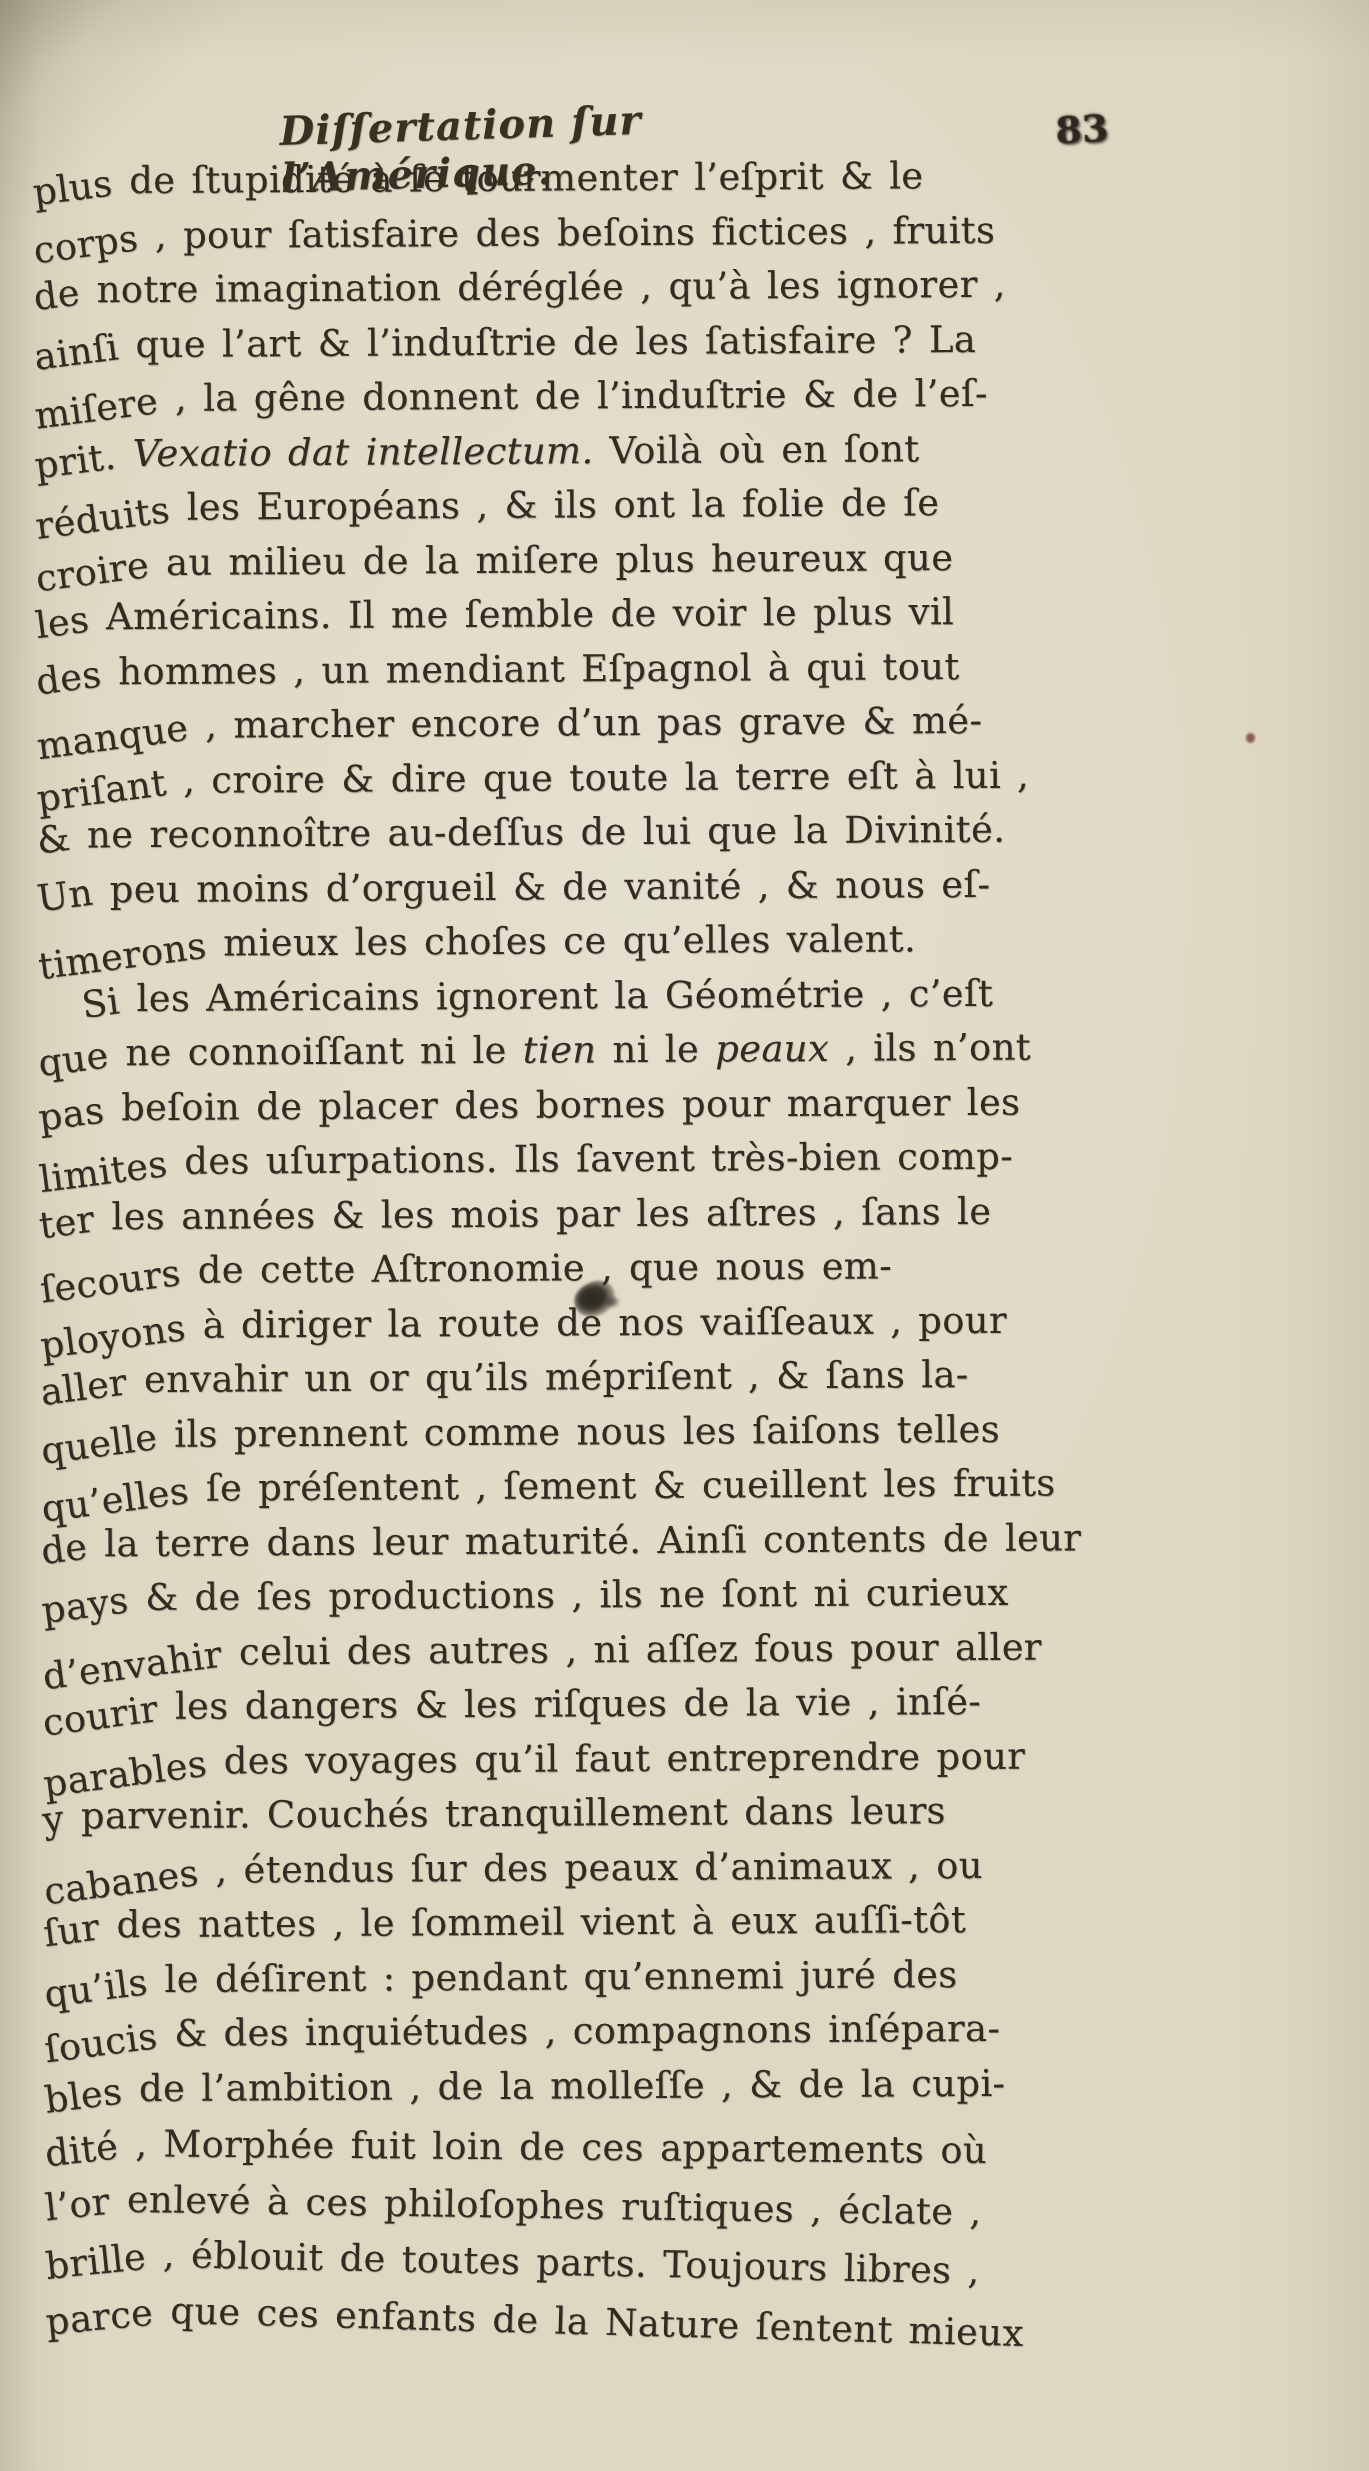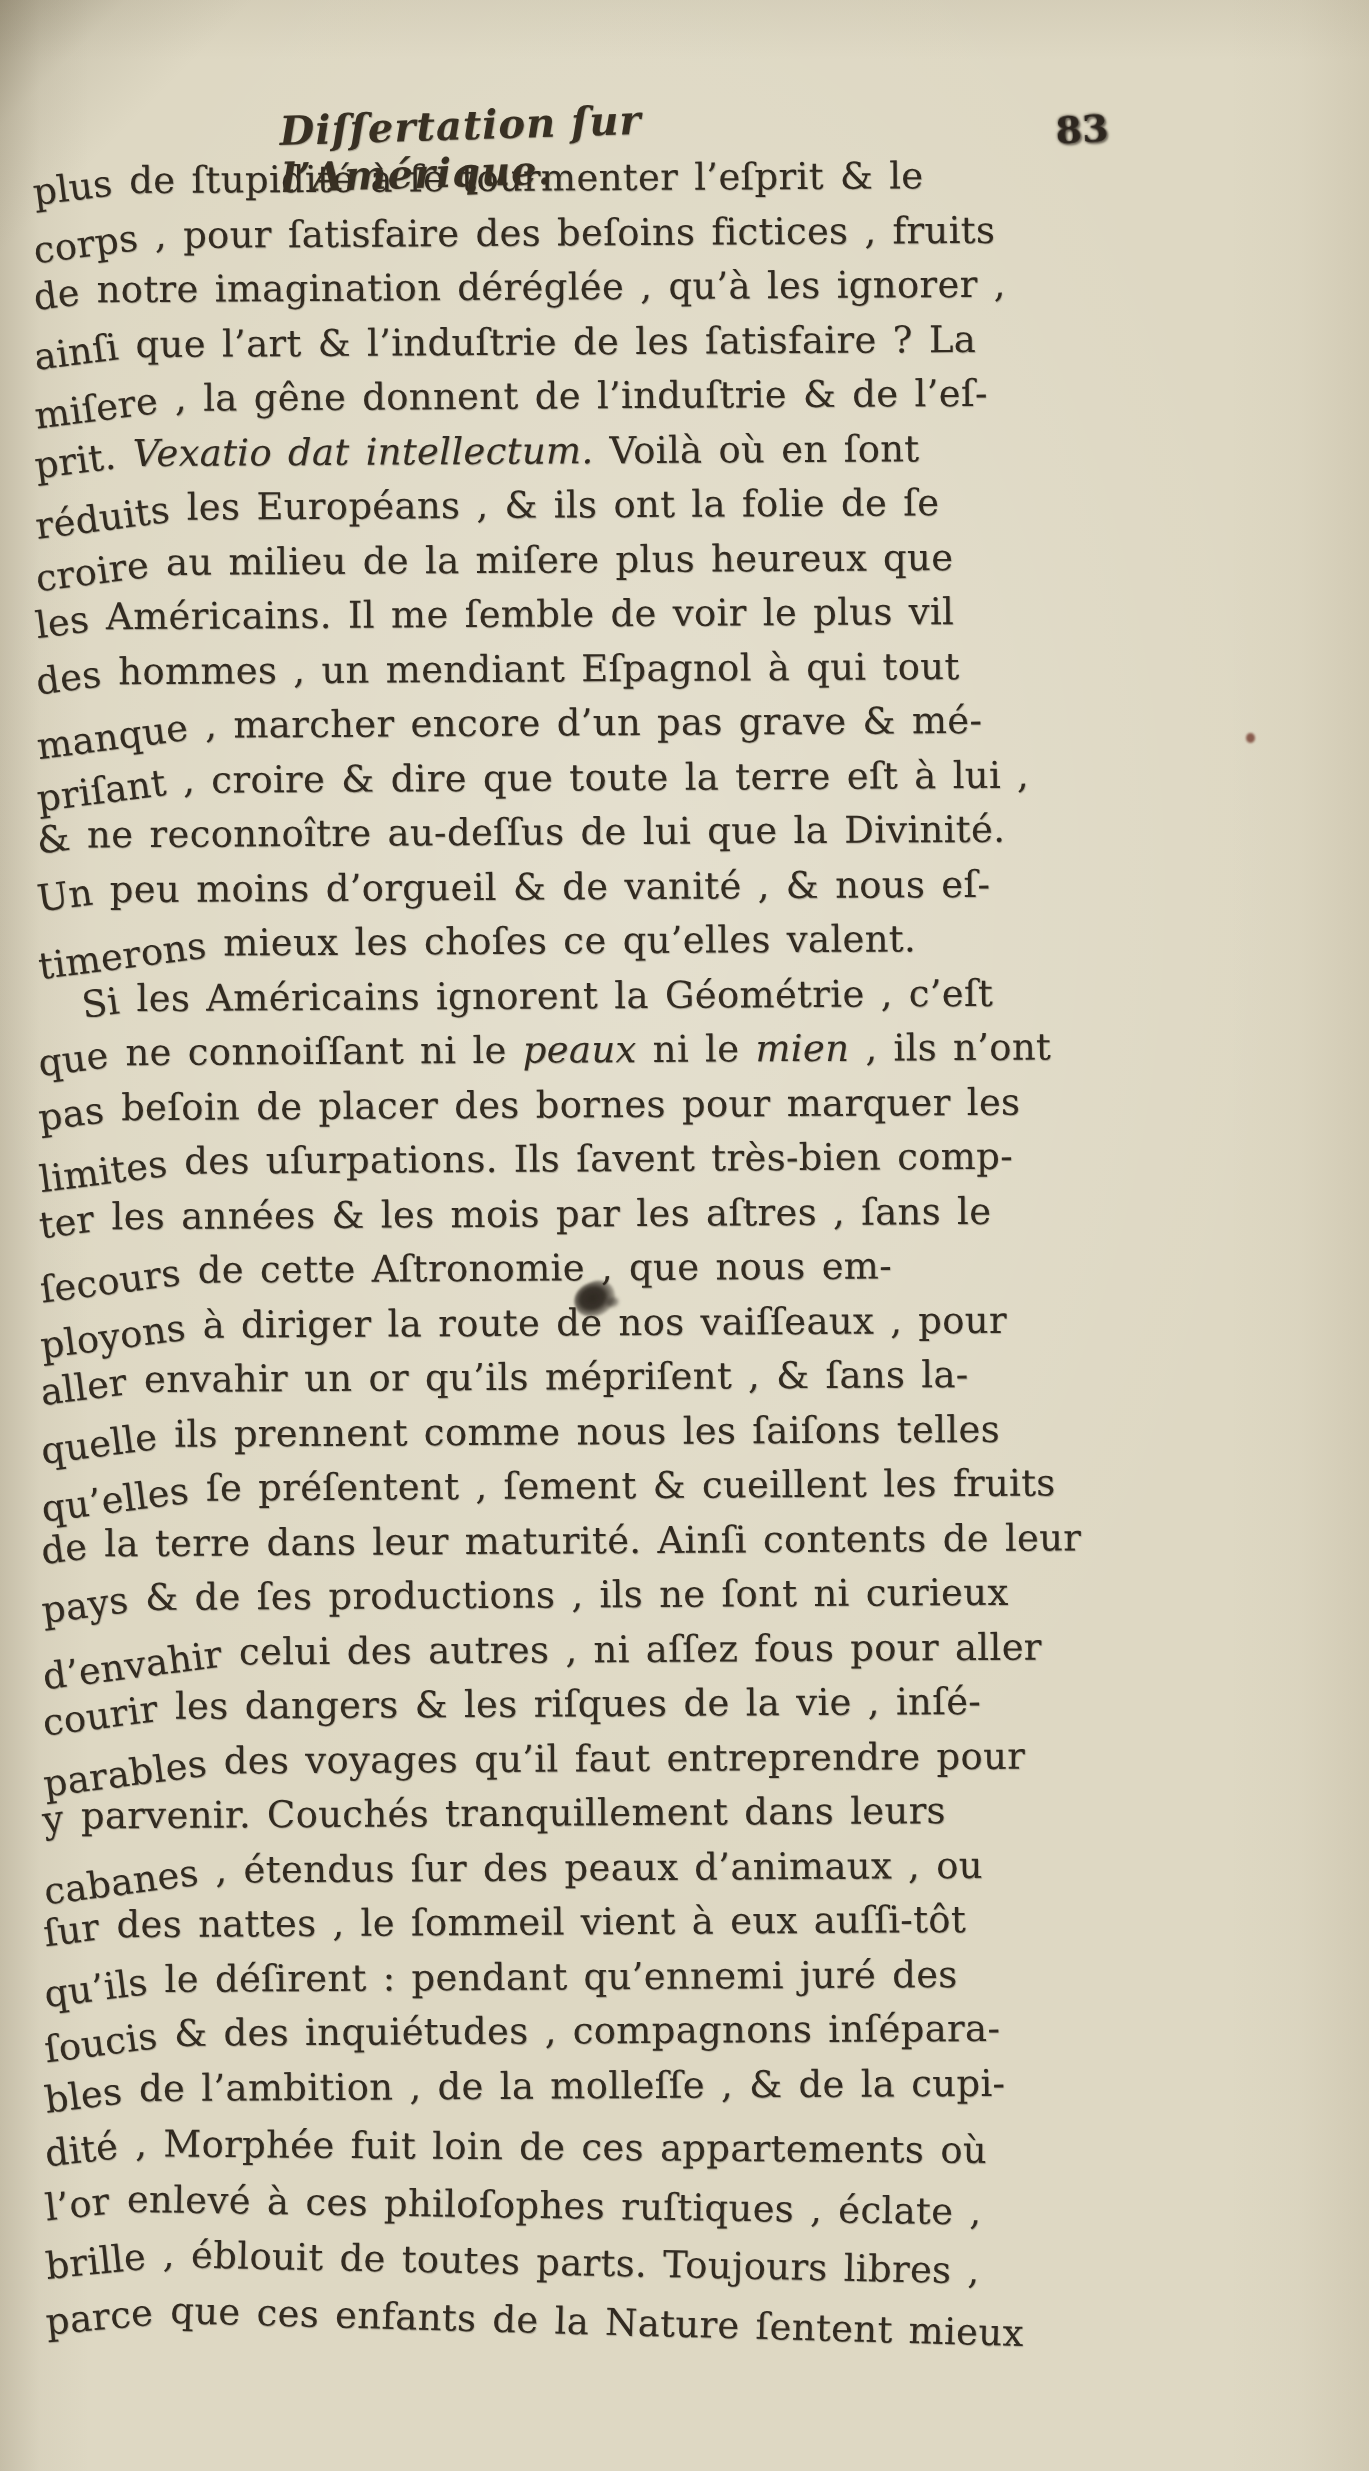--- a/index.html
+++ b/index.html
@@ -97,21 +97,21 @@
         <div class="line"><span class="fw">réduits</span><span> les Européans , &amp; ils ont la folie de ſe</span></div>
         <div class="line"><span class="fw">croire</span><span> au milieu de la miſere plus heureux que</span></div>
         <div class="line"><span class="fw">les</span><span> Américains. Il me ſemble de voir le plus vil</span></div>
         <div class="line"><span class="fw">des</span><span> hommes , un mendiant Eſpagnol à qui tout</span></div>
         <div class="line"><span class="fw">manque</span><span> , marcher encore d’un pas grave &amp; mé-</span></div>
         <div class="line"><span class="fw">priſant</span><span> , croire &amp; dire que toute la terre eſt à lui ,</span></div>
         <div class="line"><span class="fw">&amp;</span><span> ne reconnoître au-deſſus de lui que la Divinité.</span></div>
         <div class="line"><span class="fw">Un</span><span> peu moins d’orgueil &amp; de vanité , &amp; nous eſ-</span></div>
         <div class="line"><span class="fw">timerons</span><span> mieux les choſes ce qu’elles valent.</span></div>
         <div class="line indent"><span class="fw">Si</span><span> les Américains ignorent la Géométrie , c’eſt</span></div>
-        <div class="line"><span class="fw">que</span><span> ne connoiſſant ni le </span><span class="it">peaux</span><span> ni le </span><span class="it">mien</span><span> , ils n’ont</span></div>
+        <div class="line"><span class="fw">que</span><span> ne connoiſſant ni le </span><span class="it">tien</span><span> ni le </span><span class="it">peaux</span><span> , ils n’ont</span></div>
         <div class="line"><span class="fw">pas</span><span> beſoin de placer des bornes pour marquer les</span></div>
         <div class="line"><span class="fw">limites</span><span> des uſurpations. Ils ſavent très-bien comp-</span></div>
         <div class="line"><span class="fw">ter</span><span> les années &amp; les mois par les aſtres , ſans le</span></div>
         <div class="line"><span class="fw">ſecours</span><span> de cette Aſtronomie , que nous em-</span></div>
         <div class="line"><span class="fw">ployons</span><span> à diriger la route de nos vaiſſeaux , pour</span></div>
         <div class="line"><span class="fw">aller</span><span> envahir un or qu’ils mépriſent , &amp; ſans la-</span></div>
         <div class="line"><span class="fw">quelle</span><span> ils prennent comme nous les ſaiſons telles</span></div>
         <div class="line"><span class="fw">qu’elles</span><span> ſe préſentent , ſement &amp; cueillent les fruits</span></div>
         <div class="line"><span class="fw">de</span><span> la terre dans leur maturité. Ainſi contents de leur</span></div>
         <div class="line"><span class="fw">pays</span><span> &amp; de ſes productions , ils ne ſont ni curieux</span></div>

